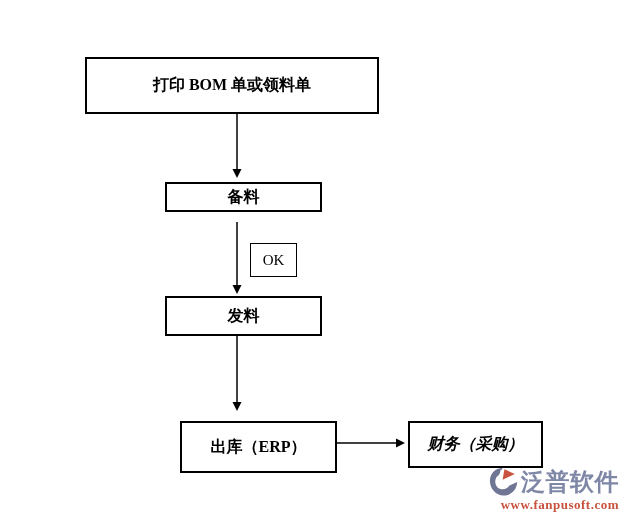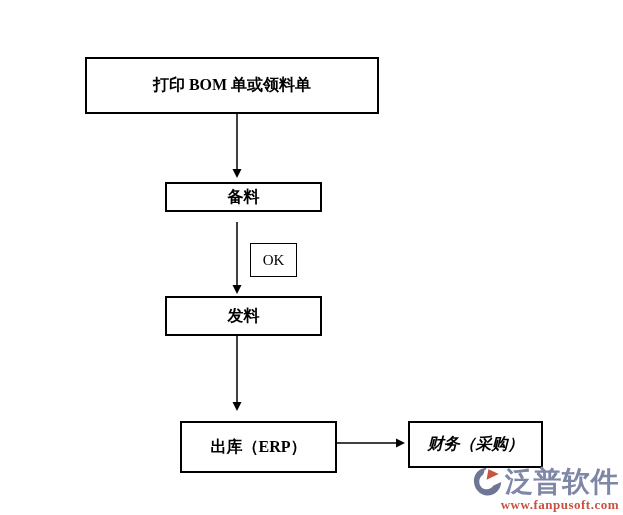--- a/index.html
+++ b/index.html
@@ -60,21 +60,21 @@
     align-items: center;
     height: 31px;
   }
   .logo-icon {
     width: 31px;
     height: 30px;
     margin-right: 2px;
     flex: 0 0 auto;
   }
   .logo-brand {
-    font-size: 28px;
+    font-size: 24px;
     line-height: 30px;
     font-weight: bold;
     color: #7f87a6;
     letter-spacing: 0.5px;
     white-space: nowrap;
   }
   .logo-url {
     font-size: 13px;
     line-height: 15px;
     font-weight: bold;

